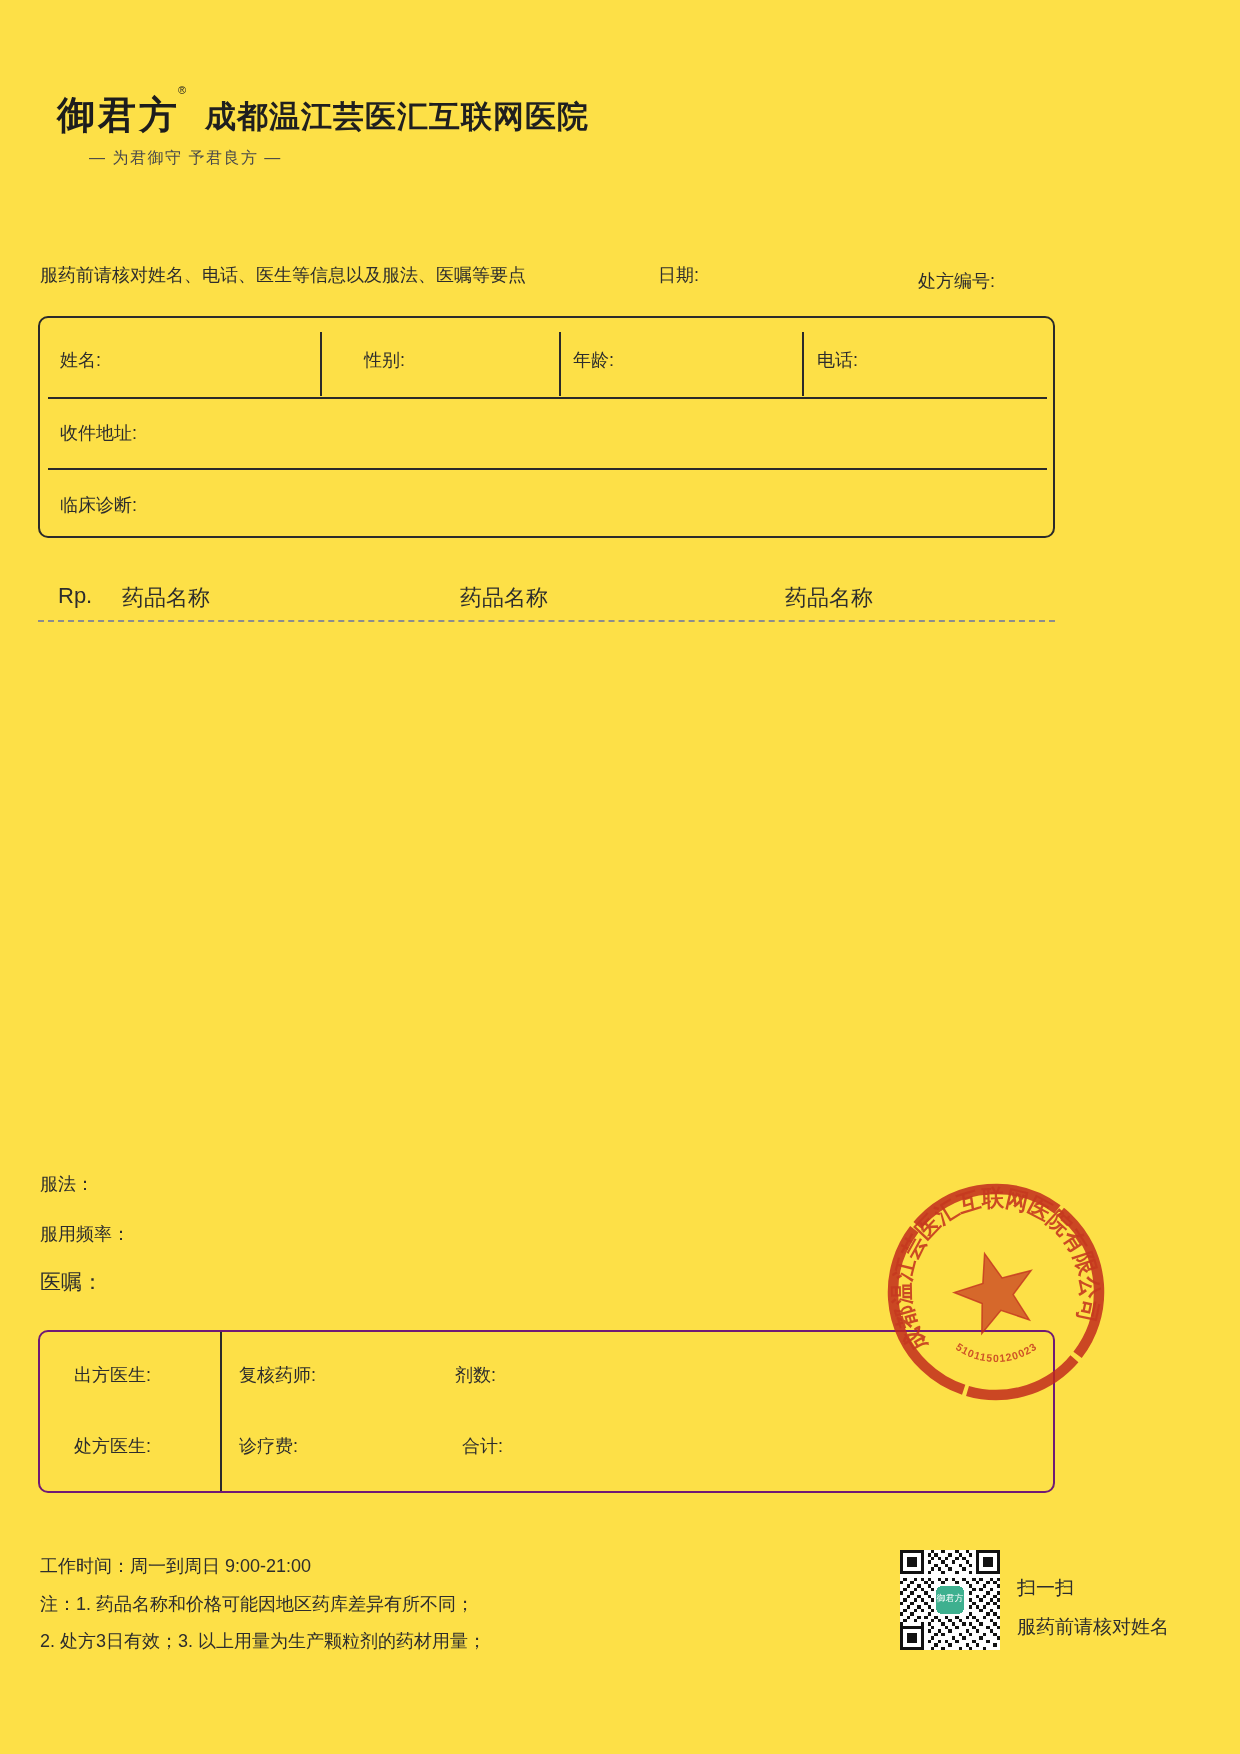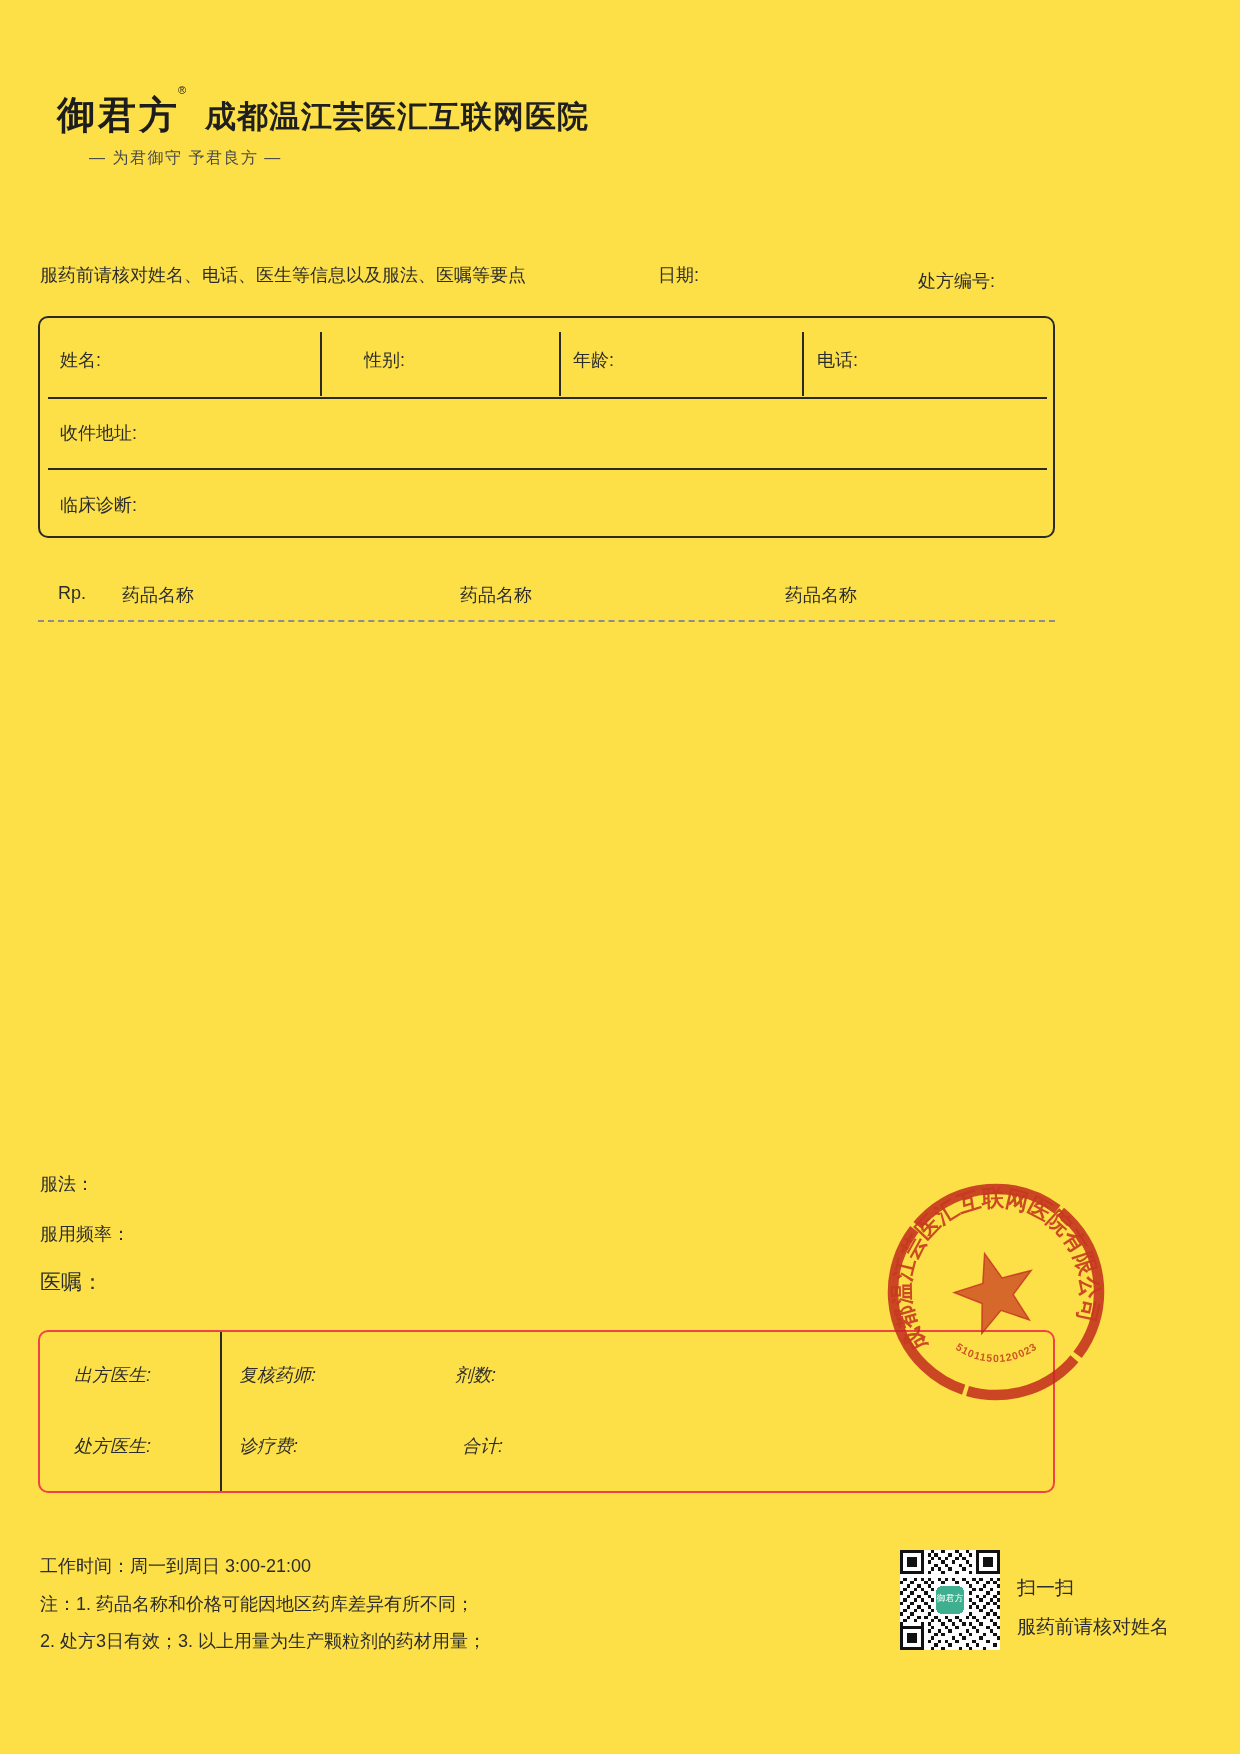--- a/index.html
+++ b/index.html
@@ -32,34 +32,34 @@
   .vl1{left:280px;}
   .vl2{left:519px;}
   .vl3{left:762px;}
   .hline{position:absolute;left:8px;right:6px;height:2px;background:#2a2a2a;}
   .hl1{top:79px;}
   .hl2{top:150px;}
   .p-address{position:absolute;left:20px;top:103px;font-size:18px;}
   .p-diagnosis{position:absolute;left:20px;top:175px;font-size:18px;}
 
   
-  .rp-row{position:absolute;left:0;top:583px;width:1240px;height:24px;font-size:18px;color:#2d2d2d;}
+  .rp-row{position:absolute;left:0;top:583px;width:1240px;height:24px;font-size:22px;color:#2d2d2d;}
   .rp-label{position:absolute;left:58px;top:0;}
   .rp-col1{position:absolute;left:122px;top:0;}
   .rp-col2{position:absolute;left:460px;top:0;}
   .rp-col3{position:absolute;left:785px;top:0;}
   .dashed-sep{position:absolute;left:38px;top:620px;width:1017px;border-top:2px dashed #8d8d8d;}
 
   
   .usage-method{position:absolute;left:40px;top:1172px;font-size:18px;}
   .usage-frequency{position:absolute;left:40px;top:1222px;font-size:18px;}
   .usage-advice{position:absolute;left:40px;top:1268px;font-size:21px;}
 
   
-  .signoff-box{position:absolute;left:38px;top:1330px;width:1013px;height:159px;border:2px solid #ef4444;border-radius:10px;font-style:italic;}
+  .signoff-box{position:absolute;left:38px;top:1330px;width:1013px;height:159px;border:2px solid #701a75;border-radius:10px;}
   .s-vline{position:absolute;left:180px;top:0;bottom:0;width:2px;background:#2a2a2a;}
   .s-label{position:absolute;font-size:18px;color:#2d2d2d;}
   .s-issuing{left:34px;top:31px;}
   .s-prescribing{left:34px;top:102px;}
   .s-reviewing{left:199px;top:31px;}
   .s-fee{left:199px;top:102px;}
   .s-doses{left:415px;top:31px;}
   .s-total{left:422px;top:102px;}
 
   
@@ -140,21 +140,21 @@
       <text font-size="23.5" font-weight="bold" fill="#c0281c" fill-opacity="0.9" font-family="Liberation Sans, DejaVu Sans, sans-serif">
         <textPath href="#stamp-ring-path" textLength="356" lengthAdjust="spacingAndGlyphs">成都温江芸医汇互联网医院有限公司</textPath>
       </text>
       <text font-size="10.5" font-weight="bold" fill="#c0281c" fill-opacity="0.85" letter-spacing="1">
         <textPath href="#stamp-serial-path" startOffset="4">5101150120023</textPath>
       </text>
       <polygon points="112.7,80.6 127.5,106.7 157.1,102.3 136.8,124.4 150.2,151.2 123,138.7 101.6,159.8 105,130 78.4,116.2 107.8,110.2" fill="#c0281c" fill-opacity="0.72" stroke="#c0281c" stroke-opacity="0.85" stroke-width="1.5"></polygon>
     </g>
   </svg>
 
-  <div class="footer-hours">工作时间：周一到周日 3:00-21:00</div>
+  <div class="footer-hours">工作时间：周一到周日 9:00-21:00</div>
   <div class="footer-note1">注：1. 药品名称和价格可能因地区药库差异有所不同；</div>
   <div class="footer-note2">2. 处方3日有效；3. 以上用量为生产颗粒剂的药材用量；</div>
 
   <svg class="qr-svg" viewBox="0 0 29 29" shape-rendering="crispEdges">
     <rect x="0" y="0" width="29" height="29" fill="#ffffff"></rect>
     <g fill="#111111">
       <path fill-rule="evenodd" d="M0 0h7v7H0zM1 1h5v5H1z"></path>
         <rect x="2" y="2" width="3" height="3"></rect>
       <path fill-rule="evenodd" d="M22 0h7v7h-7zM23 1h5v5h-5z"></path>
         <rect x="24" y="2" width="3" height="3"></rect>

